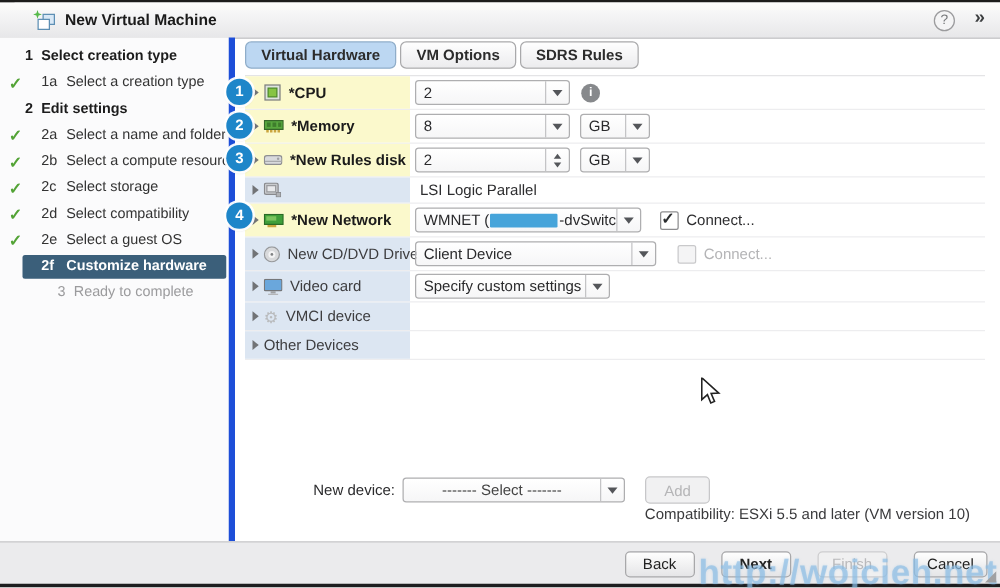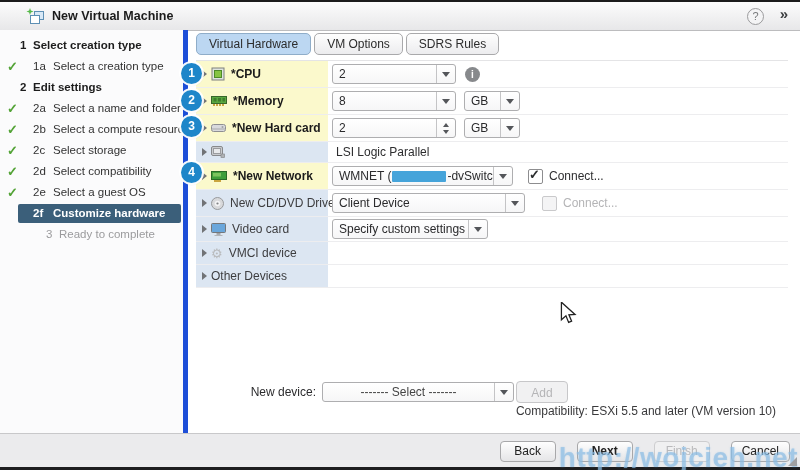--- a/index.html
+++ b/index.html
@@ -29,21 +29,21 @@
   .s-sub .num,.s-active .num{margin-left:33px;width:20px;}
   .s-sub{color:#333;}
   .s-pending{color:#9b9b9d;padding-left:26px;}
   .s-active{color:#fff;font-weight:bold;}
   .s-active::before{content:"";position:absolute;left:18px;right:2px;top:1px;bottom:1px;background:#3b5f7a;border-radius:2px;}
   .s-active .num,.s-active .lbl{position:relative;}
 
   
   .tabs{left:196px;top:33px;display:flex;gap:3px;}
   .tab{height:20px;line-height:20px;padding:0 12px;border:1px solid #a9a9ab;border-radius:5px;
-       background:linear-gradient(#fefefe,#ececee);color:#2c2c2c;}
+       background:linear-gradient(#fefefe,#ececee);color:#2c2c2c;font-weight:bold;}
   .tab.active{background:#bcd7f2;border-color:#8fadc9;}
 
   
   .hwtable{left:196px;top:60px;width:592px;border-top:1px solid #e4e4e6;}
   .hwrow{position:relative;border-bottom:1px solid #ededef;}
   .rh26{height:26px;} .rh24{height:24px;} .rh22{height:22px;} .rh20{height:20px;}
   .labelcell{position:absolute;left:0;top:0;bottom:0;width:132px;display:flex;align-items:center;padding-left:4px;box-sizing:border-box;}
   .bg-yellow{background:#fbf9cc;} .bg-blue{background:#dce6f2;}
   .expand{width:0;height:0;border-top:4px solid transparent;border-bottom:4px solid transparent;border-left:5px solid #717376;margin:0 4px 0 2px;flex:none;}
   .hwicon{margin-right:6px;flex:none;display:inline-flex;}
@@ -52,21 +52,21 @@
   .lbl-norm{color:#3d3d3f;}
   .ctrl{position:absolute;left:136px;top:0;bottom:0;display:flex;align-items:center;}
   .select{display:inline-flex;align-items:center;height:20px;border:1px solid #aeaeb0;border-radius:3px;
           background:linear-gradient(#ffffff,#f6f6f7);box-sizing:border-box;}
   .select .val{padding:0 6px;flex:1;white-space:nowrap;overflow:hidden;color:#2a2a2c;}
   .arrow-box{width:18px;align-self:stretch;border-left:1px solid #c4c4c6;display:flex;align-items:center;justify-content:center;flex:none;}
   .tri-down{width:0;height:0;border-left:4px solid transparent;border-right:4px solid transparent;border-top:5px solid #54565a;}
   .spin-box{width:18px;align-self:stretch;border-left:1px solid #c4c4c6;display:flex;flex-direction:column;align-items:center;justify-content:center;gap:3px;flex:none;}
   .tri-up-s{width:0;height:0;border-left:3.5px solid transparent;border-right:3.5px solid transparent;border-bottom:4px solid #54565a;}
   .tri-down-s{width:0;height:0;border-left:3.5px solid transparent;border-right:3.5px solid transparent;border-top:4px solid #54565a;}
-  .w124{width:124px;} .w56{width:56px;} .w181{width:181px;} .w193{width:193px;} .w186{width:156px;} .w178{width:192px;}
+  .w124{width:124px;} .w56{width:56px;} .w181{width:181px;} .w193{width:193px;} .w186{width:156px;} .w178{width:178px;}
   .gap8{width:8px;flex:none;}
   .info-icon{width:15px;height:15px;border-radius:50%;background:#87898c;color:#fff;font-weight:bold;font-size:10px;
              line-height:15px;text-align:center;margin-left:9px;flex:none;}
   .plain-val{position:absolute;left:140px;top:0;bottom:0;display:flex;align-items:center;color:#2d2d2f;}
   .redact{display:inline-block;width:54px;height:11px;background:#46a4da;border-radius:1px;vertical-align:middle;margin:0 1px;}
   .connect{position:absolute;top:0;bottom:0;display:flex;align-items:center;}
   .checkbox{width:13px;height:13px;border:1px solid #8d8d8f;background:#fff;border-radius:2px;position:relative;flex:none;}
   .checkbox.checked::after{content:"✓";position:absolute;left:0px;top:-3px;font-size:13px;font-weight:bold;color:#2b2d2f;}
   .checkbox.disabled{border-color:#c9c9cb;background:#f4f4f5;}
   .connect .cl{margin-left:6px;color:#2e2e30;}
@@ -225,21 +225,21 @@
   <div class="hwrow rh26">
     <div class="labelcell bg-yellow">
       <span class="expand"></span>
       <span class="hwicon">
         <svg width="15" height="12" viewBox="0 0 15 12">
             <rect x="0.5" y="2.5" width="14" height="7" rx="2" fill="#d9dadd" stroke="#8f8f92"></rect>
             <line x1="1" y1="7" x2="14" y2="7" stroke="#a9aaad"></line>
             <circle cx="11.5" cy="5" r="1" fill="#9fa1a4"></circle>
           </svg>
       </span>
-      <span class="hwlabel lbl-req">*New Hard card</span>
+      <span class="hwlabel lbl-req">*New Rules disk</span>
     </div>
     <div class="ctrl">
       <div class="select w124">
         <span class="val">2</span>
         <span class="spin-box">
             <span class="tri-up-s"></span>
             <span class="tri-down-s"></span>
           </span>
       </div>
       <span class="gap8"></span>

